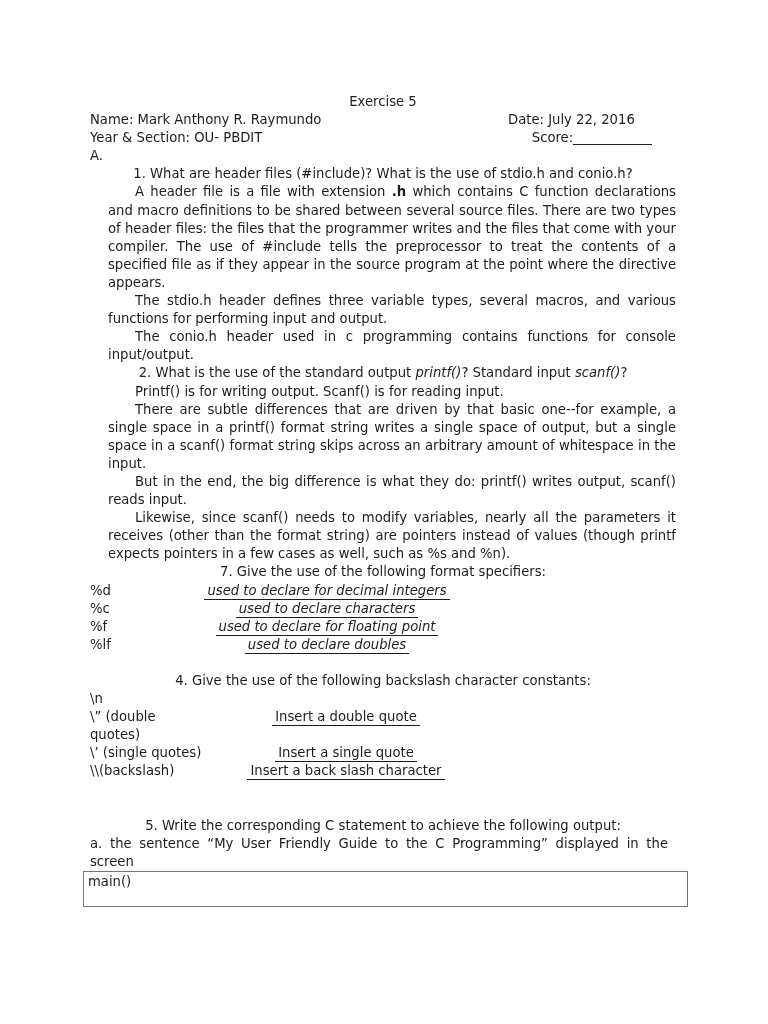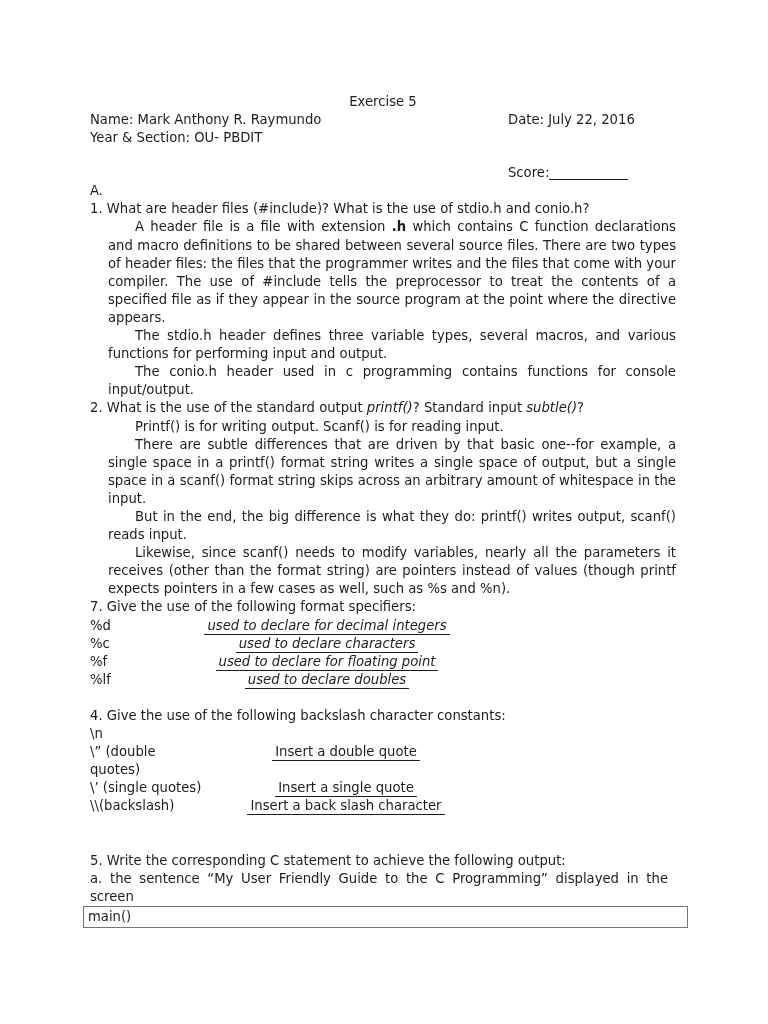--- a/index.html
+++ b/index.html
@@ -13,29 +13,29 @@
     font-family: "DejaVu Sans", "Liberation Sans", sans-serif;
     font-size: 13.2px;
     line-height: 18.1px;
     overflow: hidden;
   }
   .page { padding: 93px 92px 0 90px; }
   .title-line { text-align: center; }
   .hrow { display: flex; }
   .hleft { flex: 1 1 auto; }
   .hright { width: 168px; flex: 0 0 auto; }
-  .hright.r { text-align: left; margin-top: 35px; }
+  .hright.r { text-align: center; }
   .blank-line {
     display: inline-block;
     width: 79px;
     height: 14px;
     border-bottom: 1px solid #1d1d1d;
     vertical-align: -3px;
   }
-  .q { text-align: left; }
+  .q { text-align: center; }
   .q5a { max-width: 578px; text-align: justify; }
   p.ans {
     margin: 0 0 0 18px;
     text-indent: 27px;
     text-align: justify;
   }
   b { font-weight: bold; }
   i { font-style: italic; }
   .row { display: flex; align-items: flex-start; }
   .spec-label { width: 100px; flex: 0 0 auto; }
@@ -44,21 +44,21 @@
   .bs-ans { width: 288px; flex: 0 0 auto; text-align: center; }
   .u {
     border-bottom: 1px solid #1d1d1d;
     padding: 0 3px 1px 3px;
   }
   .sp1 { height: 18.1px; }
   .sp2 { height: 36.2px; }
   .code-box {
     width: 605px;
     margin-left: -7px;
-    height: 22px;
+    height: 36px;
     border: 1px solid #757575;
     padding: 1px 4px 0 4px;
     line-height: 17px;
   }
 </style>
 </head>
 <body>
 
 <div class="page">
 
@@ -74,21 +74,21 @@
     <span class="hright r"><span>Score:</span><span class="blank-line"></span></span>
   </div>
 
   <div>A.</div>
 
   <div class="q">1. What are header files (#include)? What is the use of stdio.h and conio.h?</div>
   <p class="ans"><span>A header file is a file with extension </span><b>.h</b><span> which contains C function declarations and macro definitions to be shared between several source files. There are two types of header files: the files that the programmer writes and the files that come with your compiler. The use of #include tells the preprocessor to treat the contents of a specified file as if they appear in the source program at the point where the directive appears.</span></p>
   <p class="ans">The stdio.h header defines three variable types, several macros, and various functions for performing input and output.</p>
   <p class="ans">The conio.h header used in c programming contains functions for console input/output.</p>
 
-  <div class="q"><span>2. What is the use of the standard output </span><i>printf()</i><span>? Standard input </span><i>subtle()</i><span>?</span></div>
+  <div class="q"><span>2. What is the use of the standard output </span><i>printf()</i><span>? Standard input </span><i>scanf()</i><span>?</span></div>
   <p class="ans">Printf() is for writing output. Scanf() is for reading input.</p>
   <p class="ans">There are subtle differences that are driven by that basic one--for example, a single space in a printf() format string writes a single space of output, but a single space in a scanf() format string skips across an arbitrary amount of whitespace in the input.</p>
   <p class="ans">But in the end, the big difference is what they do: printf() writes output, scanf() reads input.</p>
   <p class="ans">Likewise, since scanf() needs to modify variables, nearly all the parameters it receives (other than the format string) are pointers instead of values (though printf expects pointers in a few cases as well, such as %s and %n).</p>
 
   <div class="q">7. Give the use of the following format specifiers:</div>
   <div class="row">
     <span class="spec-label">%d</span>
     <span class="spec-ans"><span class="u">used to declare for decimal integers</span></span>
   </div>

